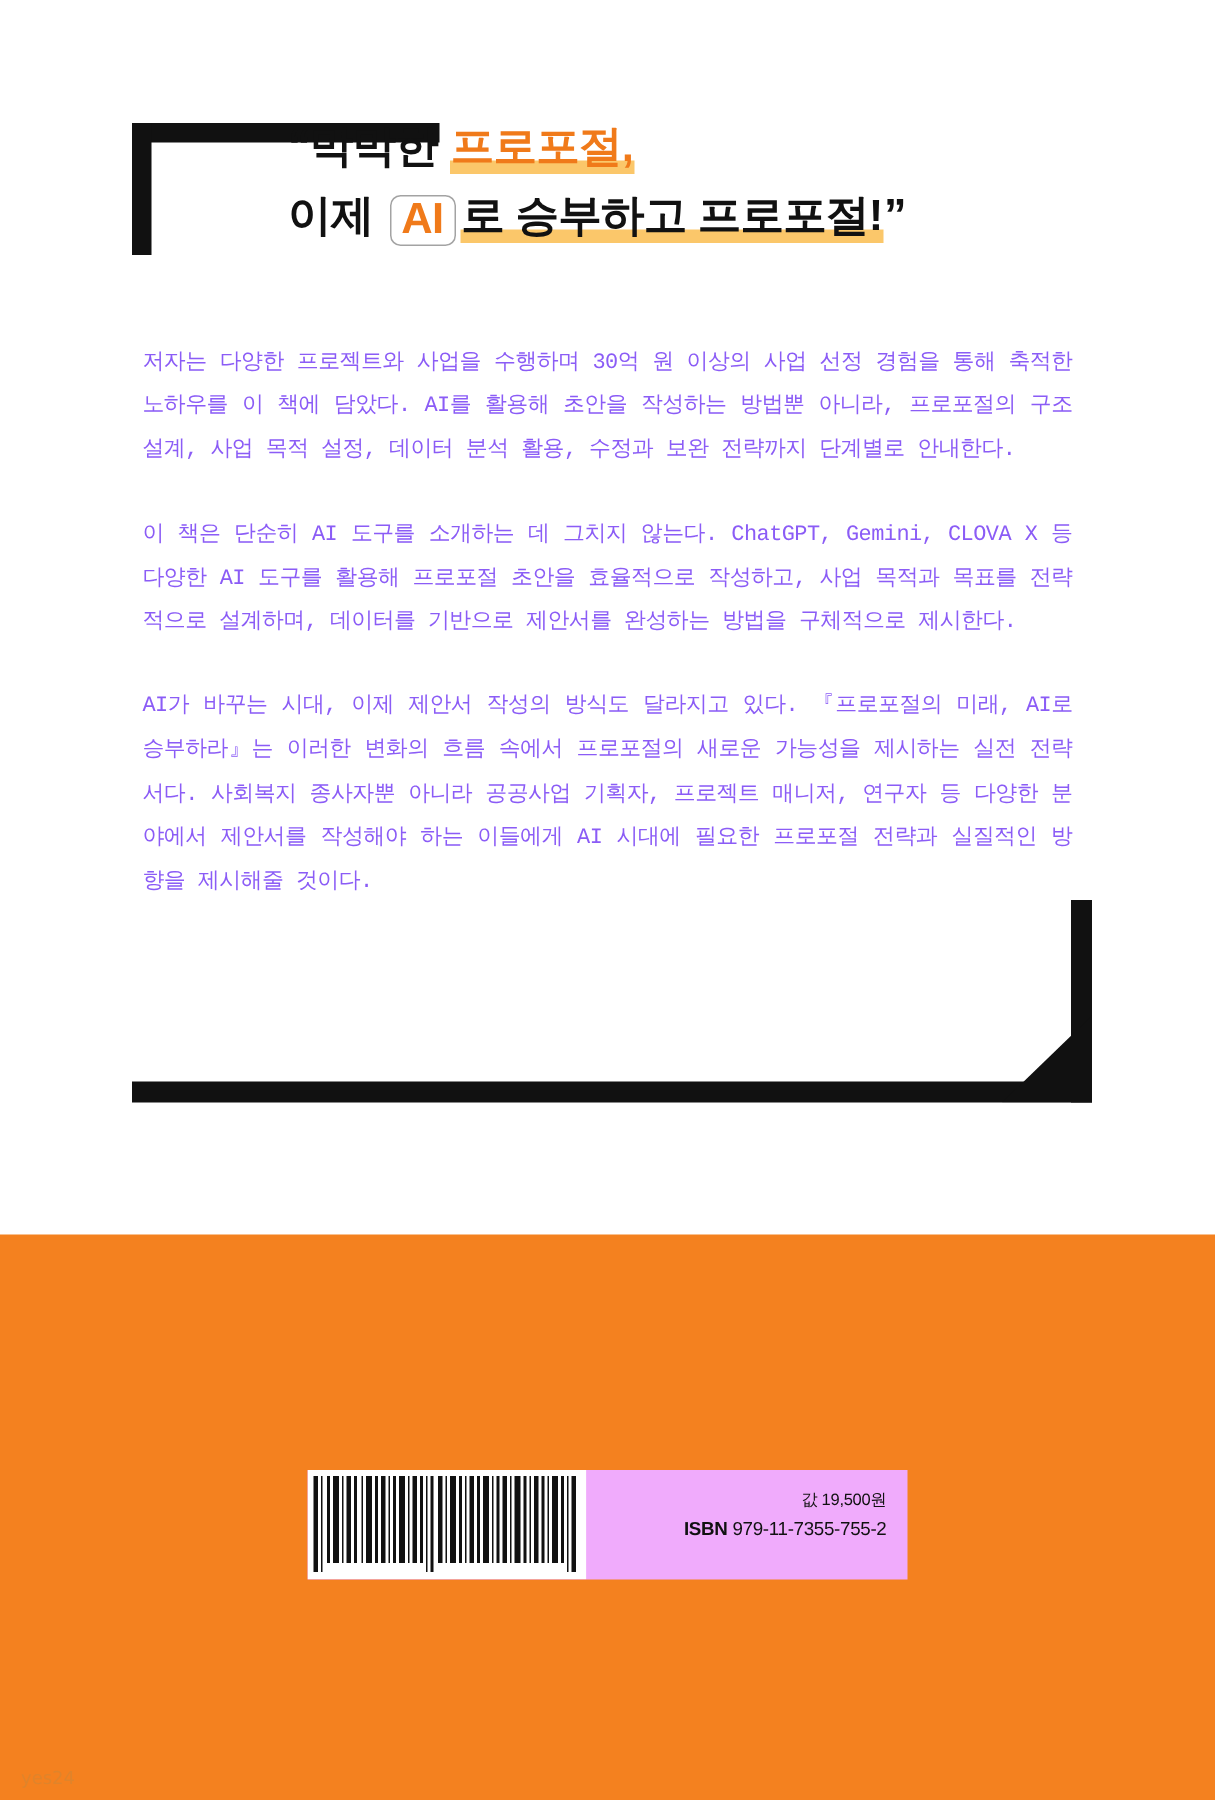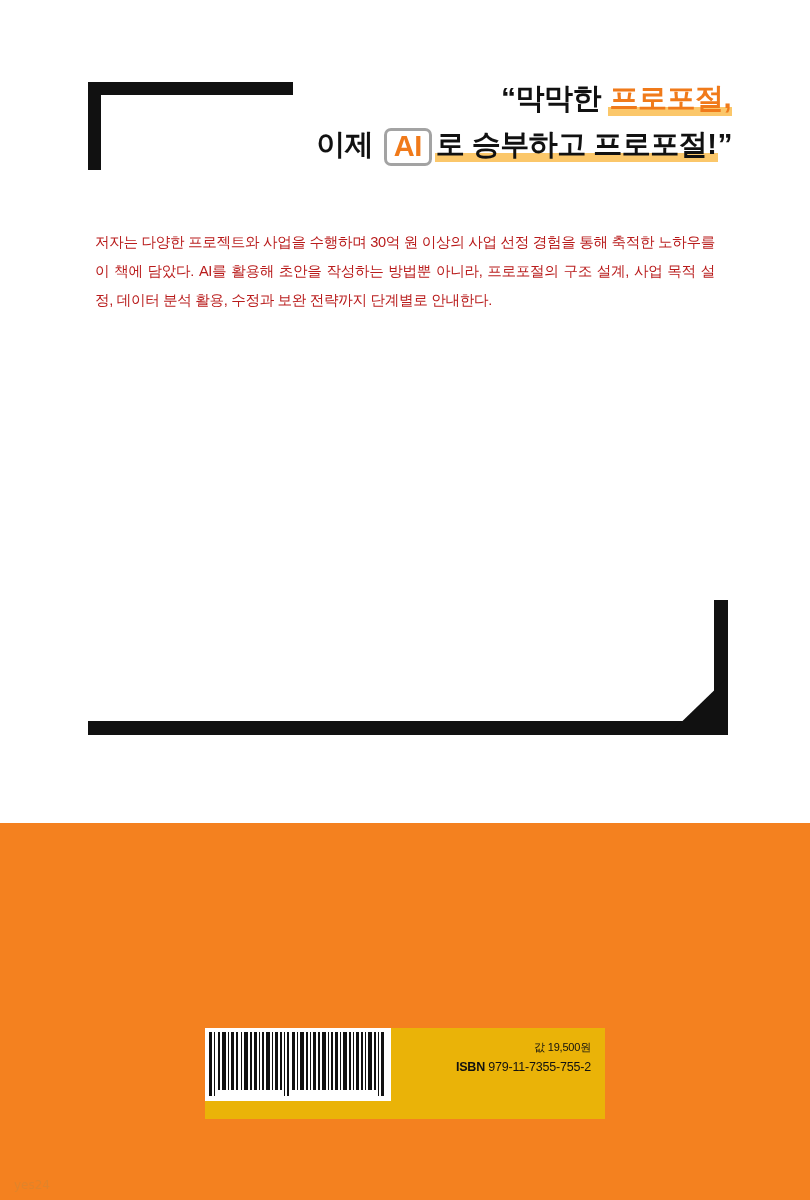--- a/index.html
+++ b/index.html
@@ -68,21 +68,21 @@
     background: #111111;
     clip-path: polygon(100% 0, 100% 100%, 0 100%);
   }
 
   
   .headline {
     position: absolute;
     right: 78px;
     top: 78px;
     width: 540px;
-    text-align: right;
+    text-align: left;
     line-height: 1.32;
   }
   .headline .line {
     display: block;
     white-space: nowrap;
     font-size: 29px;
     font-weight: bold;
     color: #111111;
     letter-spacing: -0.5px;
   }
@@ -99,21 +99,21 @@
     content: "";
     position: absolute;
     left: 0; right: 0;
     bottom: 1px;
     height: 9px;
     background: #fbc76a;
     z-index: -1;
   }
   .hl-box {
     display: inline-block;
-    border: 3px solid #a3a3a3;
+    border: 1px solid #a3a3a3;
     border-radius: 7px;
     color: #f07a1a;
     padding: 0px 7px 2px 7px;
     margin: 0 3px;
     line-height: 1.05;
     position: relative;
     top: 2px;
   }
   .hl-quote {
     font-size: 30px;
@@ -125,44 +125,45 @@
   .body-copy {
     position: absolute;
     left: 95px;
     top: 228px;
     width: 620px;
   }
   .body-copy p {
     margin: 0 0 27px 0;
     font-size: 14.6px;
     line-height: 2.0;
-    color: #b91c1c;
+    color: #8b5cf6;
     text-align: justify;
     letter-spacing: -0.35px;
+    font-family: Liberation Mono, monospace;
   }
   .body-copy p:last-child { margin-bottom: 0; }
 
   
   .orange-band {
     position: absolute;
     left: 0;
     top: 823px;
     width: 810px;
     height: 377px;
     background: #f4811f;
   }
 
   
   .barcode-block {
     position: absolute;
     left: 205px;
-    top: 1028px;
+    top: 980px;
     width: 400px;
-    height: 91px;
-    background: #eab308;
+    height: 73px;
+    background: #f0abfc;
     display: flex;
     align-items: stretch;
   }
   .barcode-bars {
     width: 186px;
     height: 73px;
     padding: 0;
     overflow: hidden;
   }
   .price-isbn {
@@ -211,20 +212,22 @@
     <span class="line line1">
       <span class="hl-quote">“</span><span>막막한 </span><span class="hl-accent hl-underline">프로포절,</span>
     </span>
     <span class="line line2">
       <span>이제 </span><span class="hl-box">AI</span><span class="hl-underline">로 승부하고 프로포절!</span><span class="hl-quote">”</span>
     </span>
   </div>
 
   <div class="body-copy">
     <p>저자는 다양한 프로젝트와 사업을 수행하며 30억 원 이상의 사업 선정 경험을 통해 축적한 노하우를 이 책에 담았다. AI를 활용해 초안을 작성하는 방법뿐 아니라, 프로포절의 구조 설계, 사업 목적 설정, 데이터 분석 활용, 수정과 보완 전략까지 단계별로 안내한다.</p>
+    <p>이 책은 단순히 AI 도구를 소개하는 데 그치지 않는다. ChatGPT, Gemini, CLOVA X 등 다양한 AI 도구를 활용해 프로포절 초안을 효율적으로 작성하고, 사업 목적과 목표를 전략적으로 설계하며, 데이터를 기반으로 제안서를 완성하는 방법을 구체적으로 제시한다.</p>
+    <p>AI가 바꾸는 시대, 이제 제안서 작성의 방식도 달라지고 있다. 『프로포절의 미래, AI로 승부하라』는 이러한 변화의 흐름 속에서 프로포절의 새로운 가능성을 제시하는 실전 전략서다. 사회복지 종사자뿐 아니라 공공사업 기획자, 프로젝트 매니저, 연구자 등 다양한 분야에서 제안서를 작성해야 하는 이들에게 AI 시대에 필요한 프로포절 전략과 실질적인 방향을 제시해줄 것이다.</p>
   </div>
 
   <div class="orange-band"></div>
 
   <div class="barcode-block">
     <div class="barcode-bars">
       <svg width="186" height="73" viewBox="0 0 186 73" xmlns="http://www.w3.org/2000/svg" aria-hidden="true">
         <rect x="0" y="0" width="186" height="73" fill="#ffffff"></rect>
         <g fill="#111111">
           <rect x="4" y="4" width="3" height="64"></rect>

